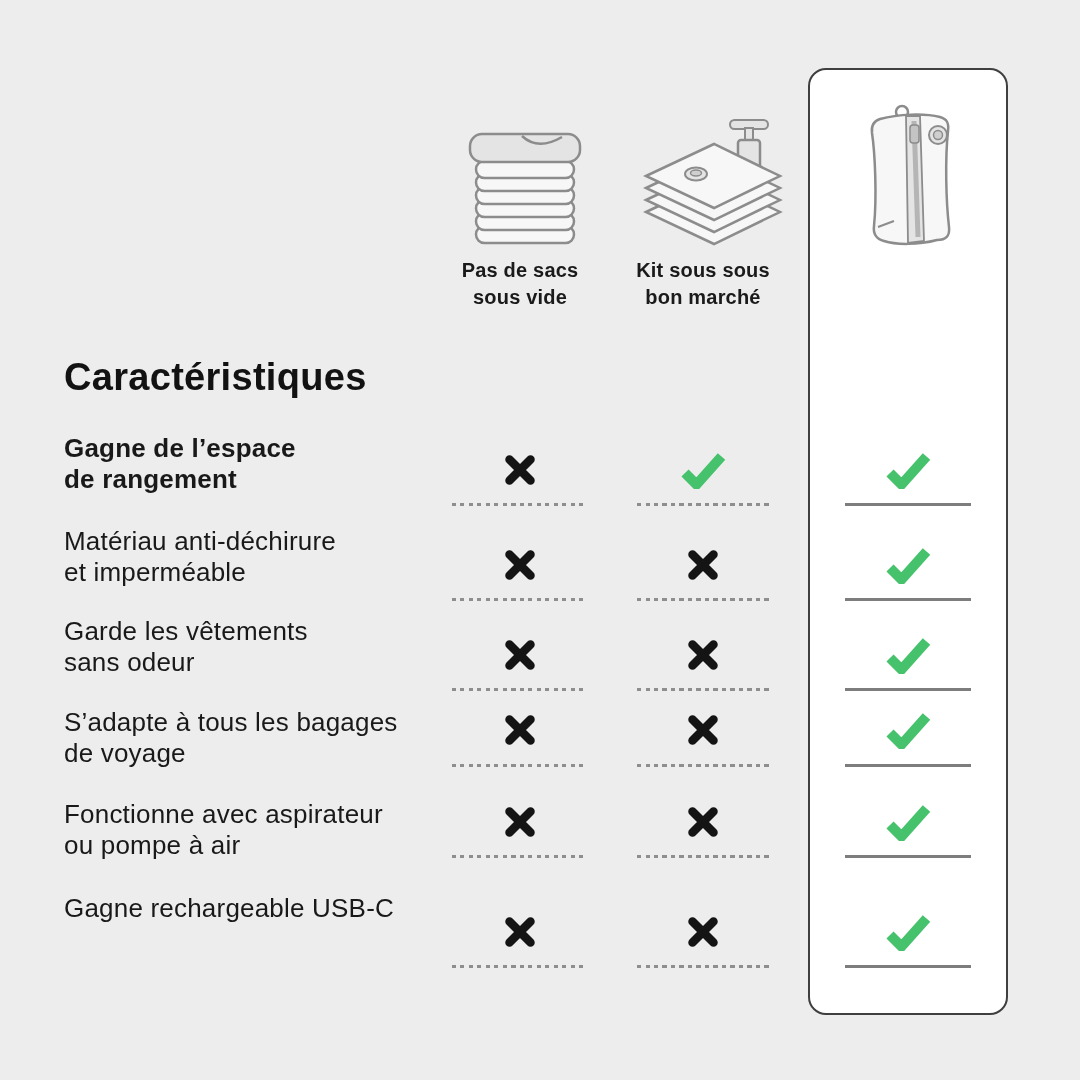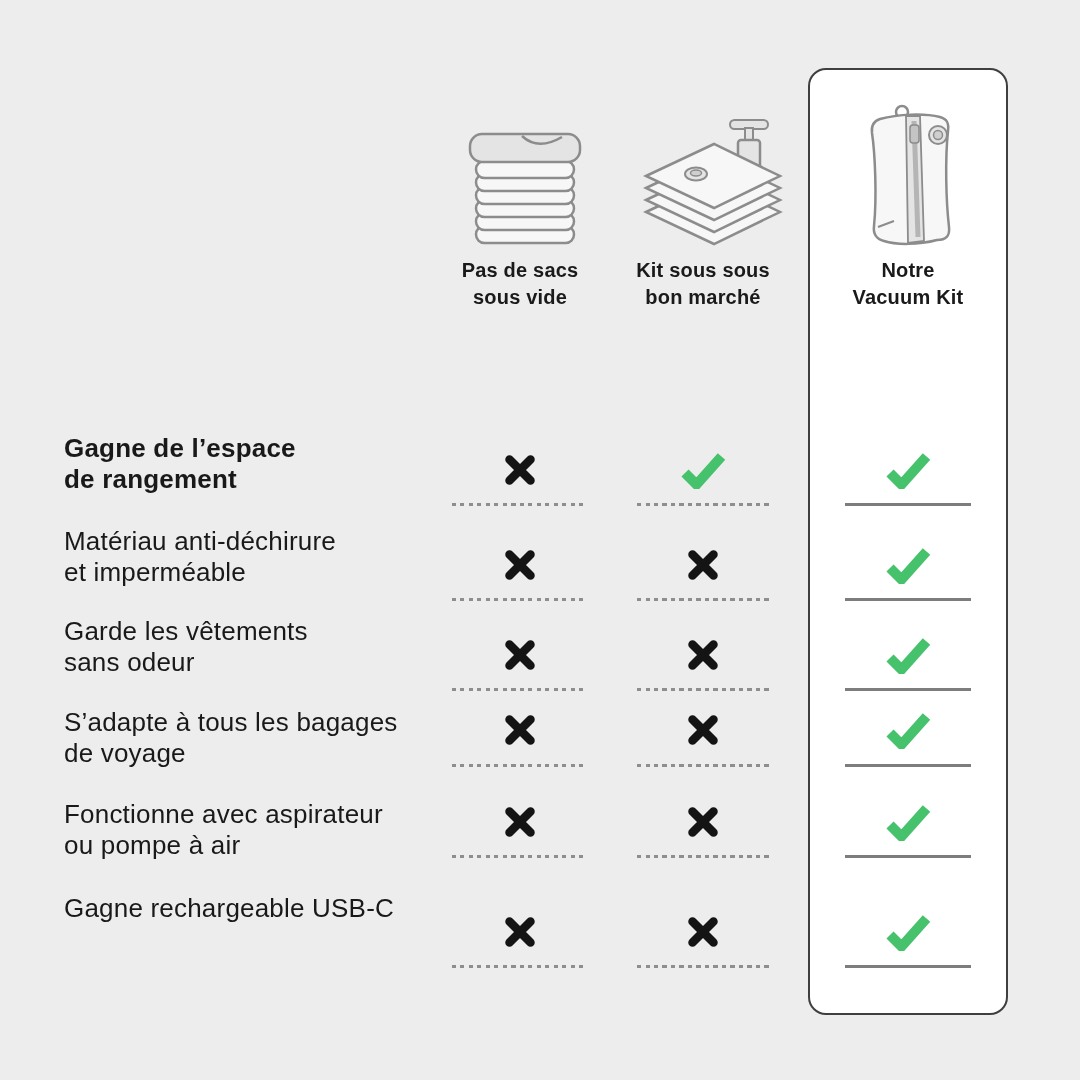--- a/index.html
+++ b/index.html
@@ -90,23 +90,22 @@
       <circle cx="88" cy="34" r="9" fill="var(--illus-fill2)" stroke="var(--illus-stroke)" stroke-width="2"></circle>
       <circle cx="88" cy="34" r="4.5" fill="#cfcfcf" stroke="var(--illus-stroke)" stroke-width="1.5"></circle>
       <path d="M28 126 L44 120" stroke="var(--illus-stroke)" stroke-width="2" fill="none"></path>
     </svg>
   </div>
 
   <div class="colhead colhead1">Pas de sacs
 sous vide</div>
   <div class="colhead colhead2">Kit sous sous
 bon marché</div>
-  <div class="colhead colhead3">Notre
-Vacuum Kit</div>
 
+  <h1 class="title">Caractéristiques</h1>
 
   <div id="rows">
       <div class="feature-label" style="top: 433px; font-weight: bold;">Gagne de l’espace
 de rangement</div>
       <div class="cell-icon" style="left: 520px; top: 470px;"><svg width="38" height="38" viewBox="0 0 38 38">
           <path d="M8.5 8.5L29.5 29.5M29.5 8.5L8.5 29.5" stroke="var(--cross)" stroke-width="8.5" stroke-linecap="round" fill="none"></path>
         </svg></div>
       <div class="cell-line dashed" style="width: 136px; left: 452px; top: 503px;"></div>
       <div class="cell-icon" style="left: 703px; top: 470px;"><svg width="48" height="38" viewBox="0 0 48 38">
           <path d="M6 22L17.5 33.5L42.5 5.5" stroke="var(--green)" stroke-width="10" fill="none"></path>

